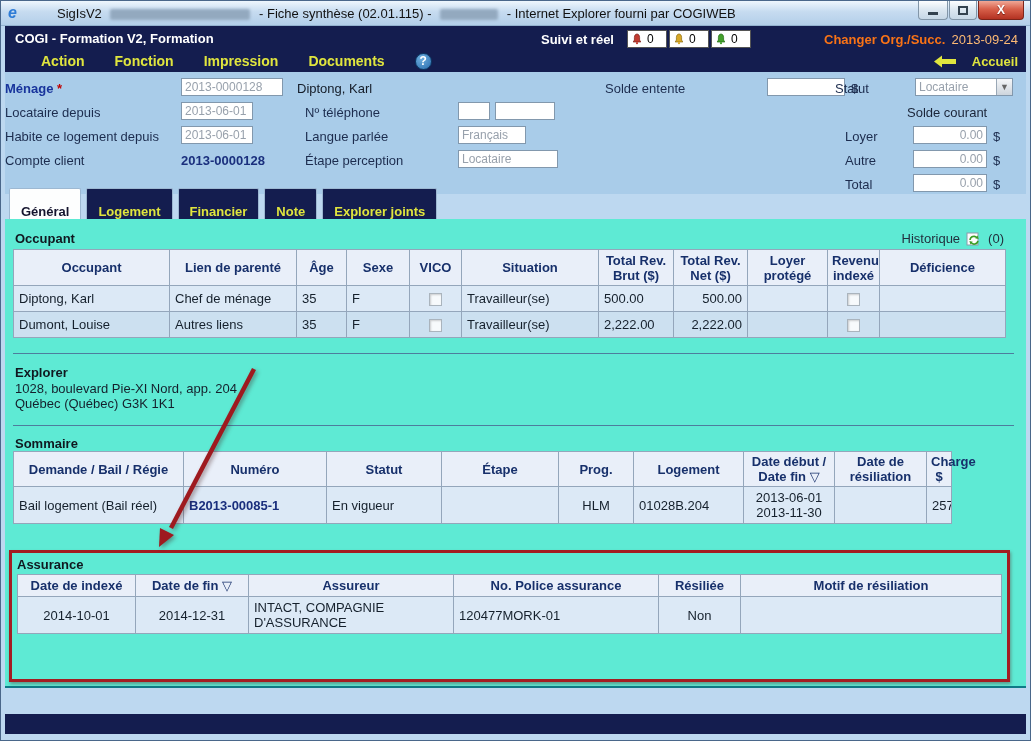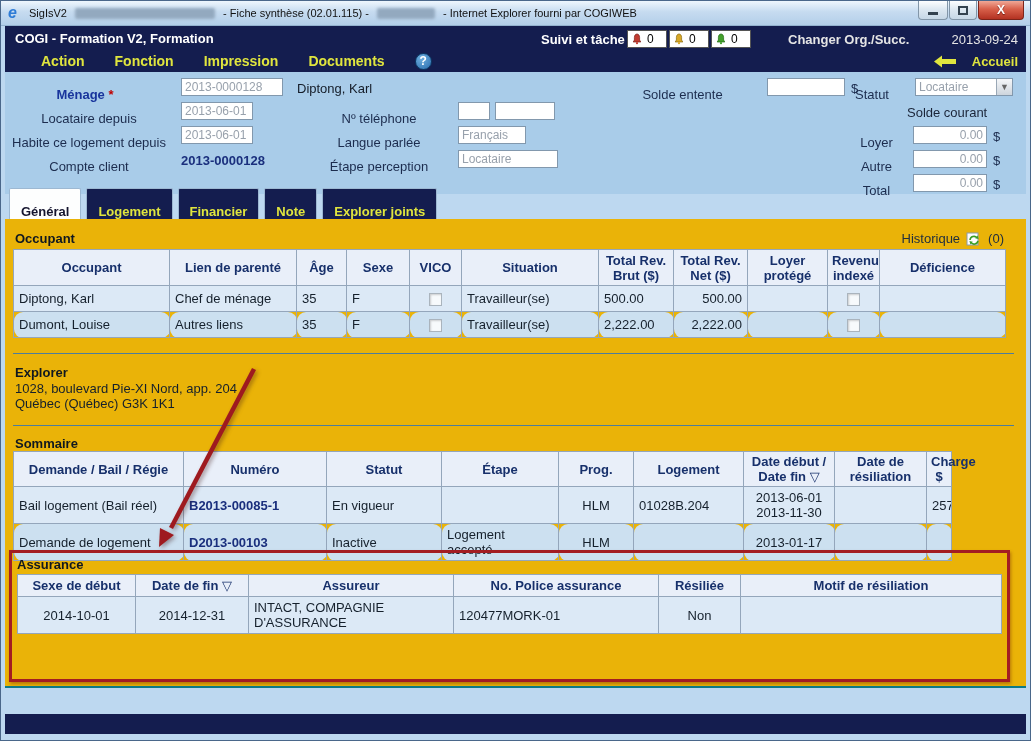--- a/index.html
+++ b/index.html
@@ -8,21 +8,21 @@
 
   .window { position:relative; width:1031px; height:741px; background:#bdd8f0;
             border:1px solid #4a678a; overflow:hidden; }
 
   
   .titlebar { position:absolute; top:0; left:0; width:100%; height:25px;
               background:linear-gradient(#eef6fd,#c6dbf0 45%,#b3cfe9);
               border-bottom:1px solid #93b2cf; display:flex; align-items:center; padding-left:7px; }
   .ie-icon { display:inline-block; width:16px; height:16px; color:#2e7cd6; font-weight:bold;
              font-size:16px; line-height:16px; font-style:italic; margin-right:5px; }
-  .title-text { font-size:11px; color:#111; white-space:nowrap; }
+  .title-text { font-size:13px; color:#111; white-space:nowrap;margin-left:28px; }
   .redact { display:inline-block; height:11px; background:#93a9bf; filter:blur(1.5px);
             border-radius:2px; vertical-align:middle; margin:0 5px; }
   .redact.w1 { width:140px; } .redact.w2 { width:58px; }
   .win-buttons { position:absolute; top:0; right:6px; display:flex; }
   .win-btn { height:19px; border:1px solid #8296a8; border-top:none;
              border-radius:0 0 4px 4px; display:flex; align-items:center; justify-content:center;
              background:linear-gradient(#fdfeff,#dde8f1 45%,#c6d7e6); margin-left:1px; }
   .win-btn.min { width:30px; } .win-btn.max { width:28px; }
   .win-btn.close { width:46px; background:linear-gradient(#f0a896,#d8604a 45%,#b33222);
                    border-color:#7c241a; }
@@ -31,70 +31,70 @@
   .glyph-close { color:#fff; font-weight:bold; font-size:12px; text-shadow:0 1px 1px #701c12; }
 
   
   .navy { position:absolute; top:25px; left:4px; right:4px; height:46px; background:#141d4f; }
   .app-title { position:absolute; left:10px; top:5px; color:#fff; font-weight:bold; }
   .suivi-label { position:absolute; left:536px; top:6px; color:#fff; font-weight:bold; }
   .badge { position:absolute; top:4px; width:40px; height:18px; background:#fff;
            border:1px solid #555; display:flex; align-items:center; gap:4px; padding-left:3px; }
   .badge b { font-weight:normal; color:#000; font-size:12px; }
   .b1 { left:622px; } .b2 { left:664px; } .b3 { left:706px; }
-  .changer { position:absolute; left:783px; top:6px; color:#e5e5e5; font-weight:bold; }
-  .hdr-date { position:absolute; right:8px; top:6px; color:#e5e5e5; }
+  .changer { position:absolute; left:819px; top:6px; color:#f97316; font-weight:bold; }
+  .hdr-date { position:absolute; right:8px; top:6px; color:#fdba74; }
   .menubar { position:absolute; top:24px; left:0; right:0; height:22px; display:flex;
              align-items:center; gap:30px; padding-left:36px; }
   .menu-item { color:#e0e53e; font-weight:bold; font-size:14px; cursor:default; }
   .help-icon { width:17px; height:17px; border-radius:50%; border:1px solid #0d3a66;
                background:radial-gradient(circle at 35% 30%,#6fb0e0,#2a6cae);
                color:#fff; font-weight:bold; font-size:12px; display:flex;
                align-items:center; justify-content:center; }
   .accueil { position:absolute; right:8px; top:28px; color:#e0e53e; font-weight:bold;text-align:center; }
   .back-arrow { position:absolute; right:70px; top:29px; width:22px; height:13px; }
 
   
   .form-area { position:absolute; top:71px; left:4px; right:4px; height:122px; background:#a9cce9; }
   .lbl { position:absolute; color:#1c2c4e; white-space:nowrap; }
-  .lbl.r { text-align:center;margin-top:6px; }
+  .lbl.r { text-align:left; }
   .lbl-menage { font-weight:bold; color:#18349c; }
   .req { color:#c00000; font-weight:bold; }
   .inp { position:absolute; height:18px; background:#fff; border:1px solid #8298ad;
          color:#98a1ac; font-size:12px; padding:1px 3px; line-height:14px; overflow:hidden; }
   .inp.money { text-align:right; }
   .link { color:#1a2f7d; font-weight:bold; }
   .ddwrap { position:absolute; height:18px; background:#fff; border:1px solid #8298ad;
             display:flex; }
   .ddval { flex:1; color:#98a1ac; font-size:12px; padding:1px 3px; line-height:14px; }
   .ddbtn { width:16px; background:linear-gradient(#f5f7f9,#cdd5dd); border-left:1px solid #9aa8b6;
            color:#666; font-size:9px; display:flex; align-items:center; justify-content:center; }
 
   
   .tabbar { position:absolute; top:194px; left:4px; right:4px; height:24px; display:flex;
             align-items:flex-end; padding-left:4px; gap:5px; }
   .tab { height:22px; padding:15px 11px; background:#141d4f; color:#e0e53e; font-weight:bold;
          border:1px solid #9db8d2; border-bottom:none; border-radius:2px 2px 0 0; }
   .tab.active { background:#fdfefe; color:#14142e; }
 
   
-  .content { position:absolute; top:218px; left:4px; right:4px; height:469px; background:#eab308;
+  .content { position:absolute; top:218px; left:4px; right:4px; height:469px; background:#5eead4;
              border-bottom:2px solid #0f7a87; }
   .sec-title { position:absolute; left:10px; font-weight:bold; color:#101820; }
   .divider { position:absolute; left:8px; right:12px; height:1px; background:#4d7d9d; }
   .historique { position:absolute; right:22px; top:12px; display:flex; align-items:center; gap:6px;
                 color:#22303e; }
 
   table { border-collapse:collapse; table-layout:fixed; font-size:13px; position:absolute; }
   th { background:#e9eff9; color:#17306b; font-weight:bold; border:1px solid #94a6bb;
        padding:2px 4px; text-align:center; white-space:pre-line; line-height:15px; }
   td { border:1px solid #94a6bb; padding:3px 5px; color:#15202c; white-space:pre-line;
        line-height:15px; overflow:hidden; }
   tr.odd td { background:#dce9f6; }
-  tr.even td { background:#cce0f0;border-radius:9px; }
+  tr.even td { background:#cce0f0; }
   td.c { text-align:center; } td.rt { text-align:right; }
   .cb { display:inline-block; width:13px; height:13px; background:#f7fafc;
         border:1px solid #aab4bd; box-shadow:inset 1px 1px 2px rgba(0,0,0,0.18);
         vertical-align:middle; }
 
   
   .red-box { position:absolute; left:4px; top:331px; width:1001px; height:132px;
              border:3px solid #a31d22; box-shadow:1px 2px 3px rgba(90,10,10,0.35); }
   .annotation-svg { position:absolute; top:0; left:0; width:1031px; height:741px;
                     pointer-events:none; z-index:6; }
@@ -124,21 +124,21 @@
           <span class="glyph-max"></span>
         </div>
       <div class="win-btn close">
           <span class="glyph-close">X</span>
         </div>
     </div>
   </div>
 
   <div class="navy">
     <span class="app-title">COGI - Formation V2, Formation</span>
-    <span class="suivi-label">Suivi et tâche</span>
+    <span class="suivi-label">Suivi et réel</span>
 
     <div class="badge b1">
       <svg width="12" height="12" viewBox="0 0 12 12">
           <path d="M6 1 C4.3 1 3.4 2.6 3.4 4.4 L3.4 7 L2.2 9 L9.8 9 L8.6 7 L8.6 4.4 C8.6 2.6 7.7 1 6 1 Z" fill="#c23b31" stroke="#7a1f18" stroke-width="0.7"></path>
           <circle cx="6" cy="10.2" r="1.1" fill="#c23b31"></circle>
         </svg>
       <b>0</b>
     </div>
     <div class="badge b2">
       <svg width="12" height="12" viewBox="0 0 12 12">
@@ -339,49 +339,38 @@
         <td><span class="link">B2013-00085-1</span></td>
         <td>En vigueur</td>
         <td></td>
         <td class="c">HLM</td>
         <td>01028B.204</td>
         <td class="c">2013-06-01
 2013-11-30</td>
         <td></td>
         <td class="rt">257.00</td>
       </tr>
-      <tr class="even" style="height:22px;">
-        <td>Demande de logement</td>
-        <td><span class="link">D2013-00103</span></td>
-        <td>Inactive</td>
-        <td>Logement accepté</td>
-        <td class="c">HLM</td>
-        <td></td>
-        <td class="c">2013-01-17</td>
-        <td></td>
-        <td class="rt"></td>
-      </tr>
     </tbody>
       </table>
 
     <div class="red-box"></div>
     <span class="sec-title" style="top:338px;left:12px;">Assurance</span>
 
     <table style="left:12px;top:355px;width:985px;">
       <colgroup>
         <col style="width:118px">
           <col style="width:113px">
           <col style="width:205px">
         <col style="width:205px">
           <col style="width:82px">
           <col>
       </colgroup>
       <tbody>
           <tr style="height:22px;">
-        <th>Sexe de début</th>
+        <th>Date de indexé</th>
         <th>Date de fin ▽</th>
         <th>Assureur</th>
         <th>No. Police assurance</th>
         <th>Résiliée</th>
         <th>Motif de résiliation</th>
       </tr>
       <tr class="odd" style="height:35px;">
         <td class="c">2014-10-01</td>
         <td class="c">2014-12-31</td>
         <td>INTACT, COMPAGNIE

